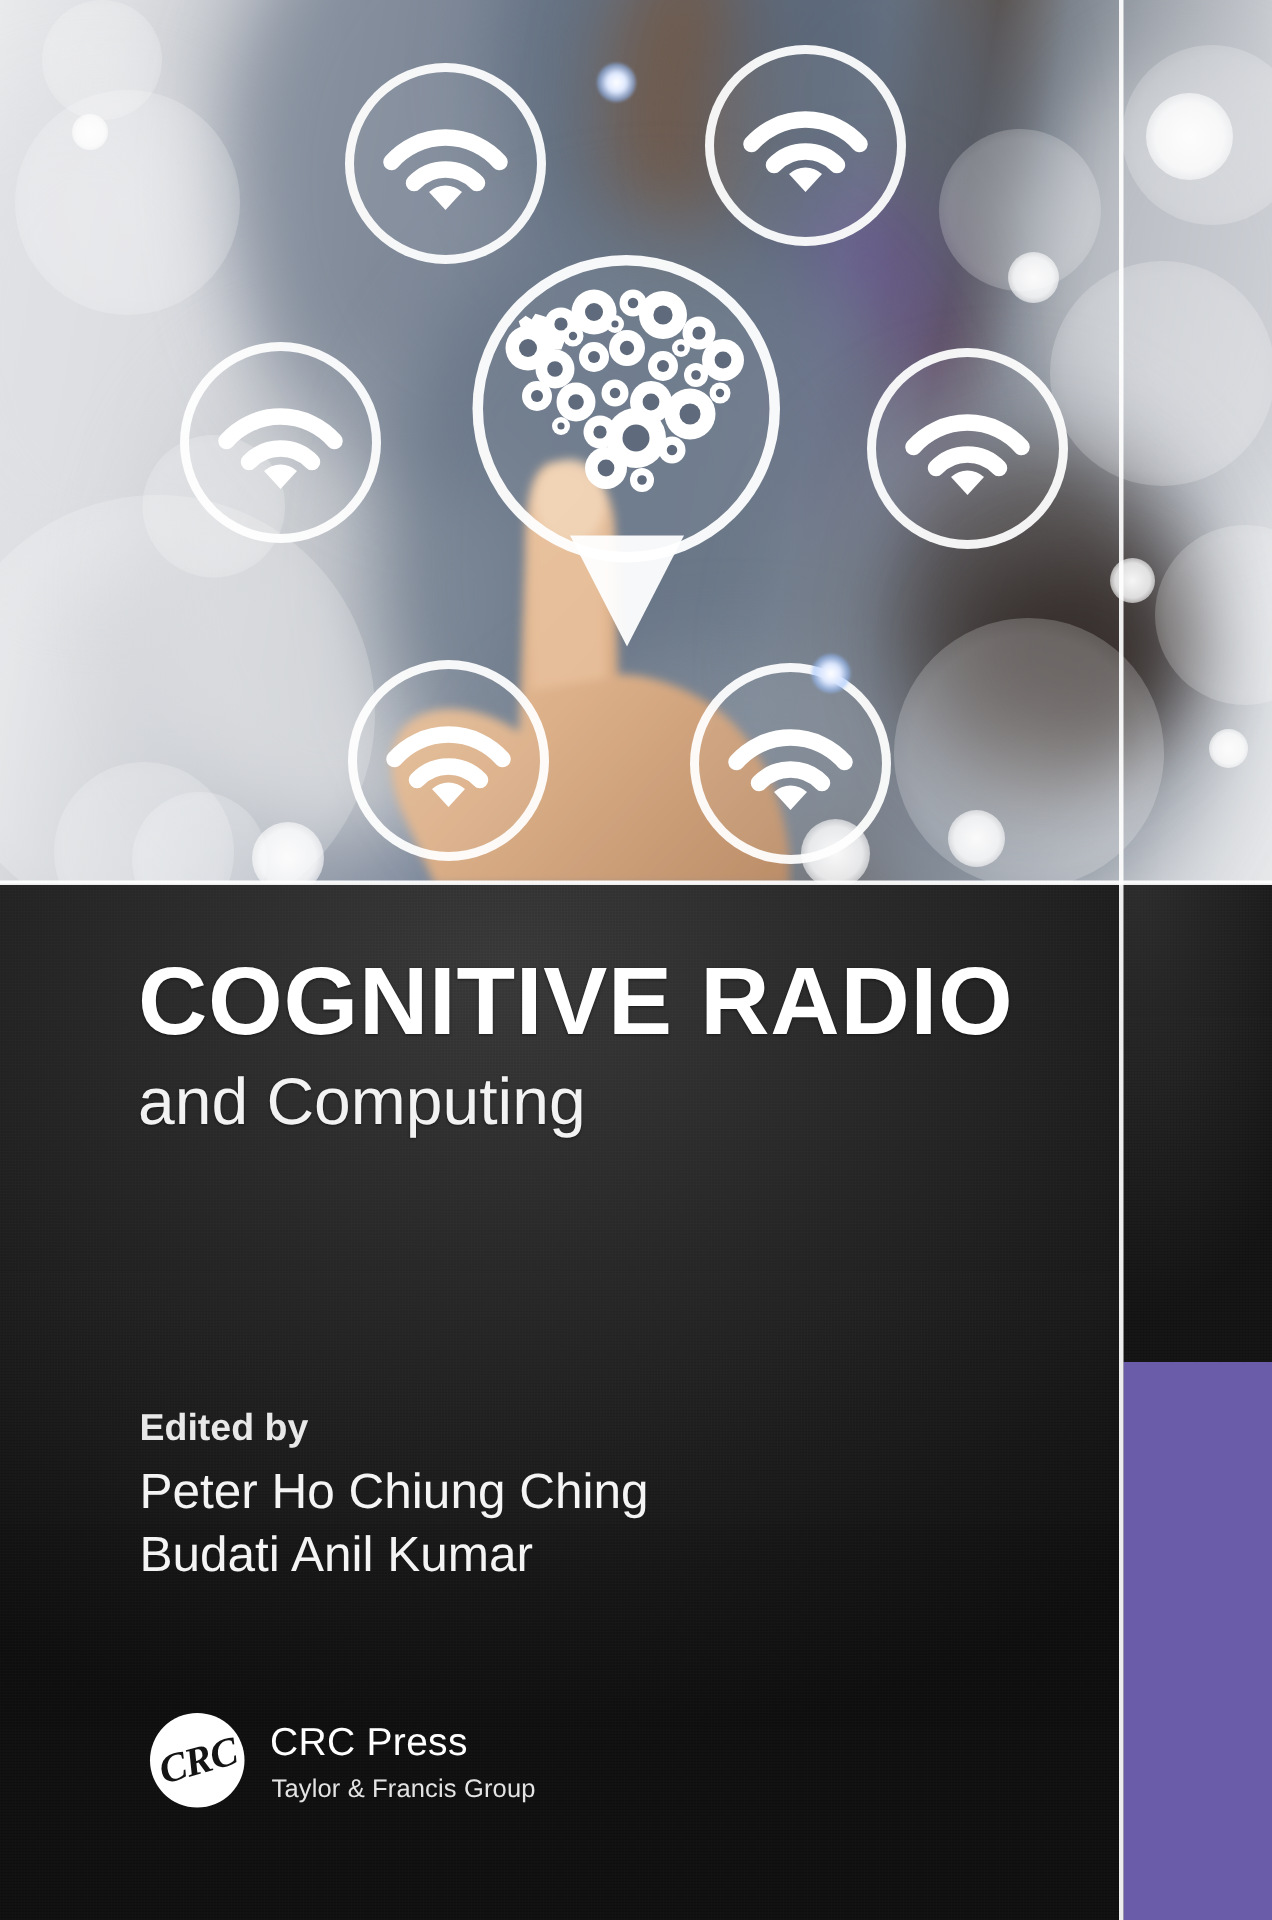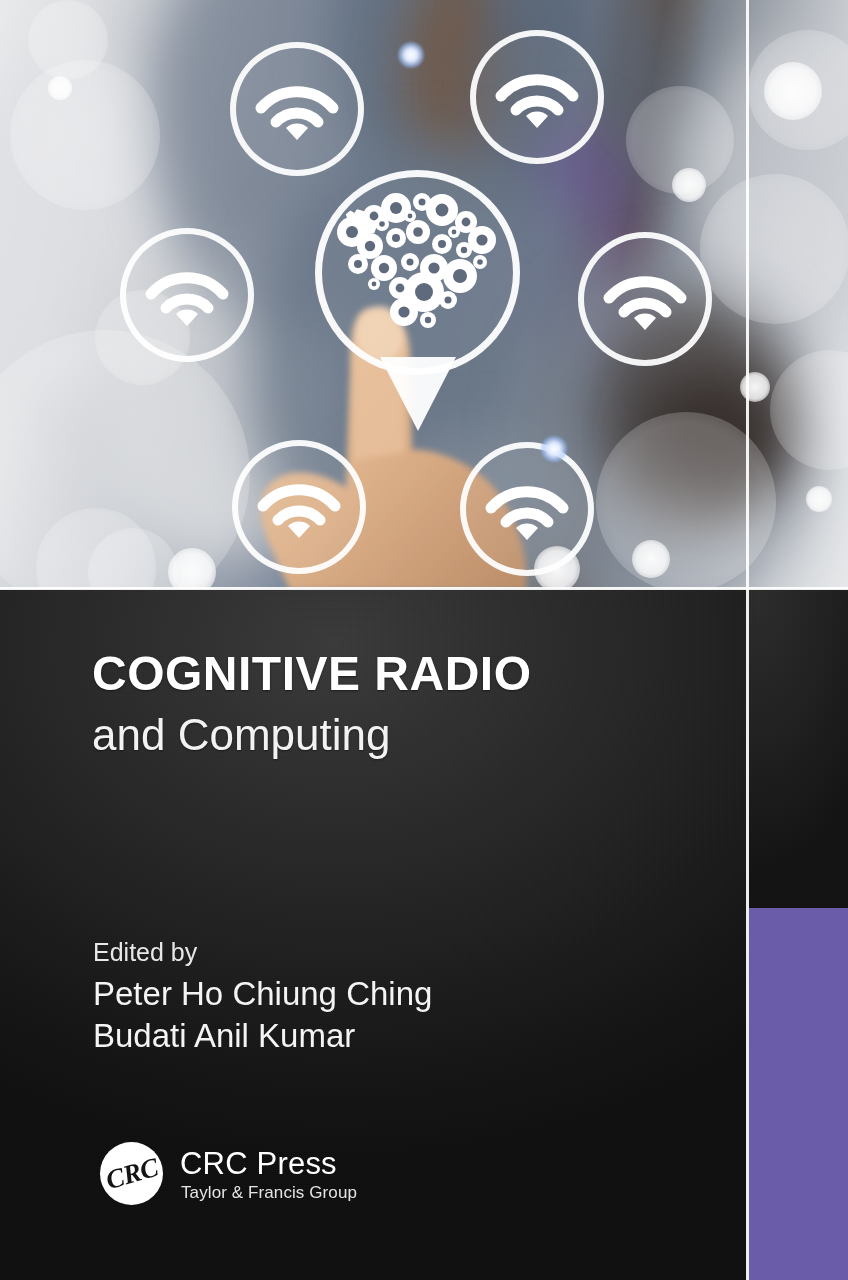--- a/index.html
+++ b/index.html
@@ -179,46 +179,45 @@
     width: 99px;
     height: 372px;
     background: #6b5ca9;
   }
 
   
   .title {
     position: absolute;
     left: 92px;
     top: 630px;
-    font-size: 48px;
+    font-size: 64px;
     font-weight: 700;
     letter-spacing: .5px;
     color: #ffffff;
     white-space: nowrap;
     text-shadow: 0 1px 2px rgba(0,0,0,.5);
-    margin-top: 16px;
   }
   .subtitle {
     position: absolute;
     left: 92px;
     top: 706px;
     font-size: 44px;
     font-weight: 300;
     line-height: 58px;
     color: #f2f2f2;
     text-shadow: 0 1px 2px rgba(0,0,0,.45);
   }
   .subtitle div { white-space: nowrap; }
 
   .edited-by {
     position: absolute;
     left: 93px;
     top: 938px;
     font-size: 25px;
-    font-weight: 400;
+    font-weight: 700;
     color: #e8e8e8;
   }
   .editors {
     position: absolute;
     left: 93px;
     top: 973px;
     font-size: 33px;
     font-weight: 300;
     line-height: 42px;
     color: #f4f4f4;
@@ -253,21 +252,21 @@
     font-weight: 700;
     font-size: 27px;
     letter-spacing: -.5px;
     color: #141414;
     white-space: nowrap;
   }
   .logo-name {
     position: absolute;
     left: 80px;
     top: 4px;
-    font-size: 31px;
+    font-size: 26px;
     font-weight: 400;
     color: #ffffff;
     letter-spacing: .2px;
     white-space: nowrap;
   }
   .logo-tag {
     position: absolute;
     left: 81px;
     top: 41px;
     font-size: 17px;

